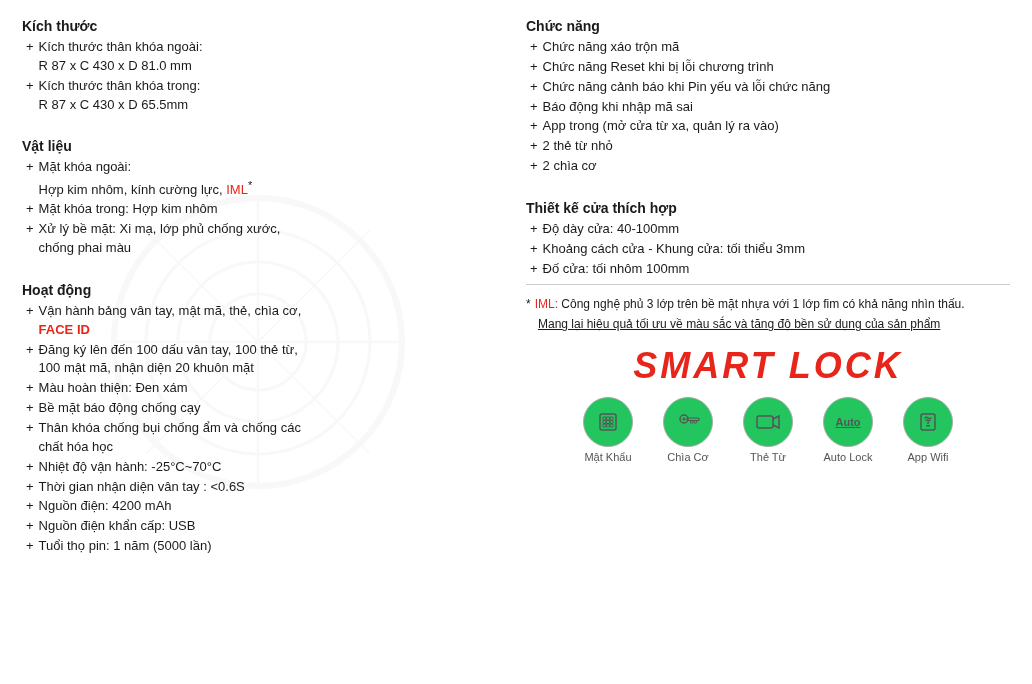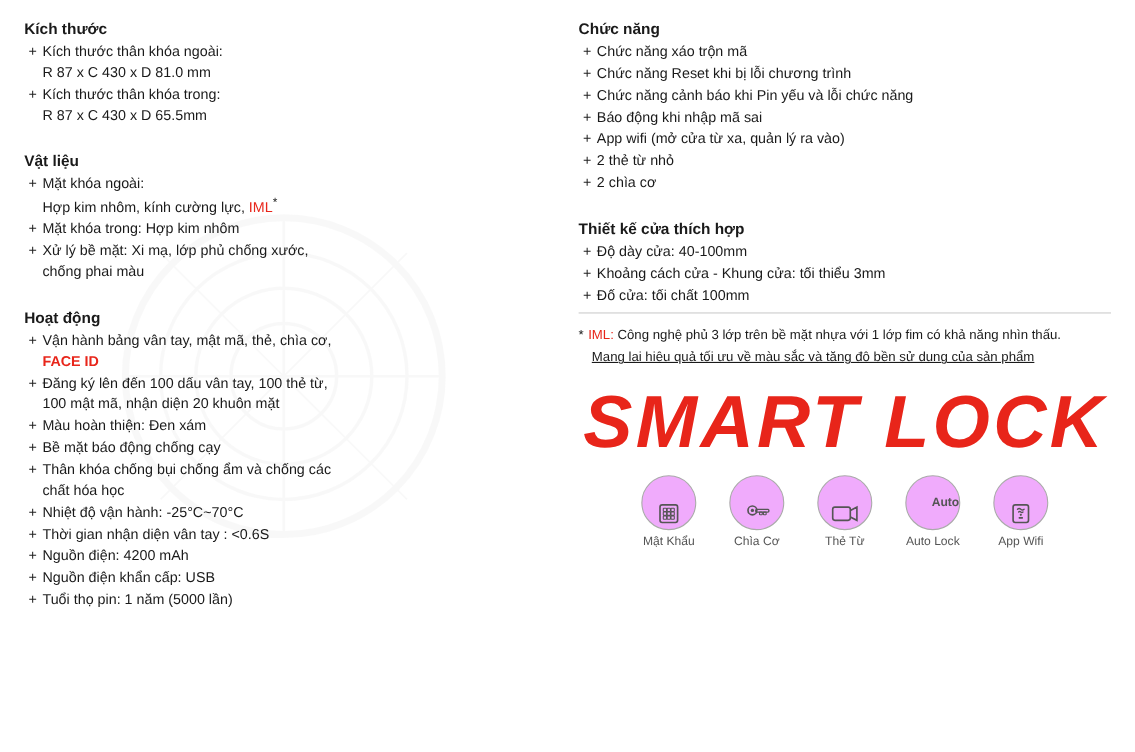--- a/index.html
+++ b/index.html
@@ -114,24 +114,25 @@
       align-items: center;
       gap: 4px;
       width: 68px;
     }
     .icon-circle {
       width: 50px;
       height: 50px;
       border-radius: 50%;
       border: 1.5px solid #aaa;
       display: flex;
-      align-items: flex-end;
+      align-items: center;
       justify-content: center;
       font-size: 22px;
-      background: #f0abfc;
+      background: #22c55e;
+      text-decoration: underline;
     }
     .icon-label {
       font-size: 11px;
       color: #555;
       text-align: center;
     }
 
     .divider-line {
       height: 1px;
       background: #ccc;
@@ -240,21 +241,21 @@
     <div class="item">
       <span class="plus">+</span>
       <span class="text">Chức năng cảnh báo khi Pin yếu và lỗi chức năng</span>
     </div>
     <div class="item">
       <span class="plus">+</span>
       <span class="text">Báo động khi nhập mã sai</span>
     </div>
     <div class="item">
       <span class="plus">+</span>
-      <span class="text">App wifi (mở cửa từ xa, quản lý ra vào)</span>
+      <span class="text">App trong (mở cửa từ xa, quản lý ra vào)</span>
     </div>
 
 
     <div class="item">
       <span class="plus">+</span>
       <span class="text">2 thẻ từ nhỏ</span>
     </div>
     <div class="item">
       <span class="plus">+</span>
       <span class="text">2 chìa cơ</span>
@@ -265,37 +266,37 @@
     <div class="item">
       <span class="plus">+</span>
       <span class="text">Độ dày cửa: 40-100mm</span>
     </div>
     <div class="item">
       <span class="plus">+</span>
       <span class="text">Khoảng cách cửa - Khung cửa: tối thiểu 3mm</span>
     </div>
     <div class="item">
       <span class="plus">+</span>
-      <span class="text">Đố cửa: tối chất 100mm</span>
+      <span class="text">Đố cửa: tối nhôm 100mm</span>
     </div>
 
     <div class="divider-line"></div>
 
     <div class="iml-note">
       <div class="star-line">
         <span class="star">*</span>
         <span><strong class="red-normal">IML:</strong> Công nghệ phủ 3 lớp trên bề mặt nhựa với 1 lớp fim có khả năng nhìn thấu.</span>
       </div>
       <div style="padding-left:12px; font-size:12px; line-height:1.5;text-decoration:underline;">
         Mang lại hiệu quả tối ưu về màu sắc và tăng độ bền sử dụng của sản phẩm
       </div>
     </div>
 
     <div class="smart-lock-logo">
-      <span style="font-size:67px; font-weight:900; color:#e8251a; letter-spacing:3px; font-family:'Arial Black', Arial, sans-serif;text-align:right;">SMART LOCK</span>
+      <span style="font-size:36px; font-weight:900; color:#e8251a; letter-spacing:3px; font-family:'Arial Black', Arial, sans-serif;text-align:right;">SMART LOCK</span>
     </div>
 
     <div class="icons-row">
 
 
       <div class="icon-item">
         <div class="icon-circle">
           <svg width="28" height="28" viewBox="0 0 28 28" fill="none">
             <rect x="6" y="6" width="16" height="16" rx="2" stroke="#555" stroke-width="1.5"></rect>
             <rect x="9" y="9" width="3" height="3" rx="0.5" stroke="#555" stroke-width="1"></rect>

